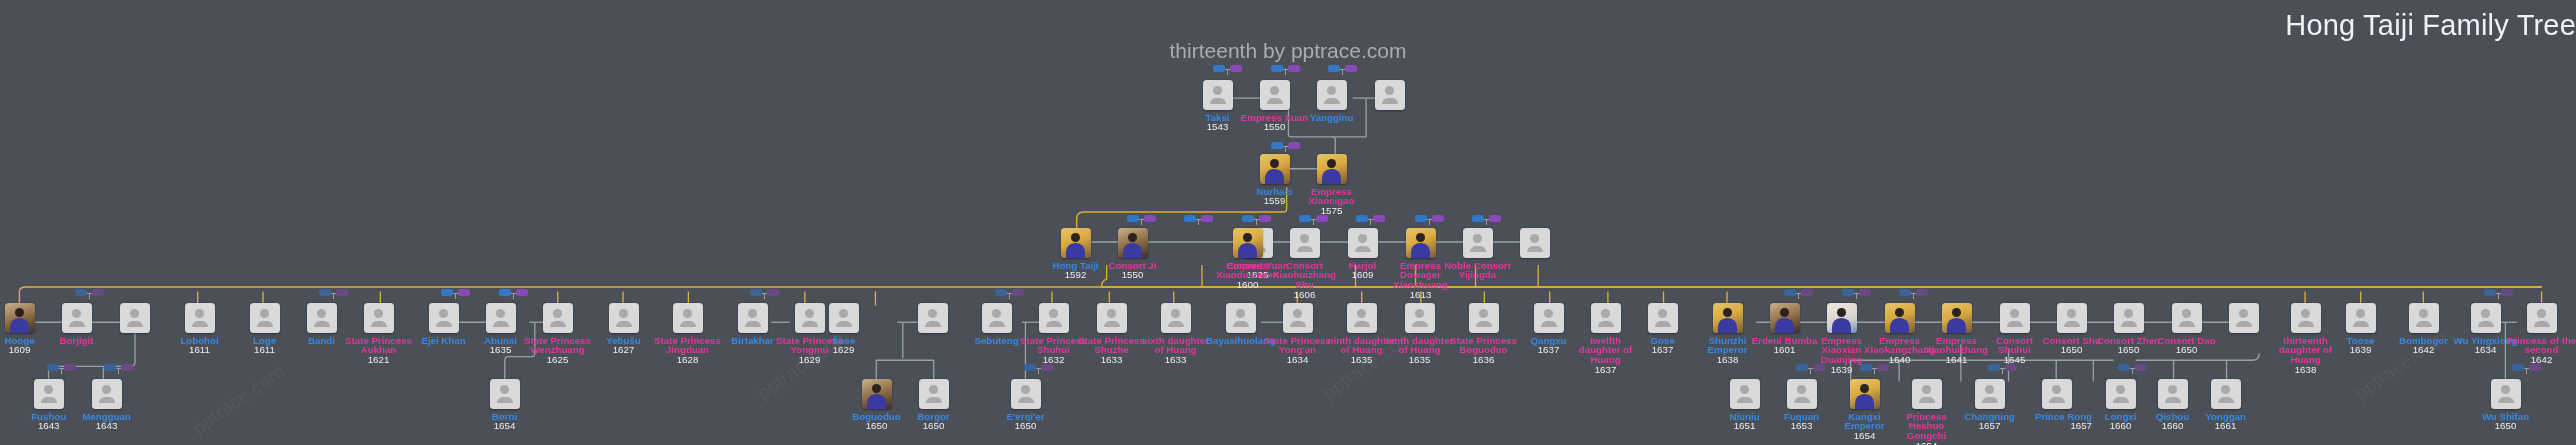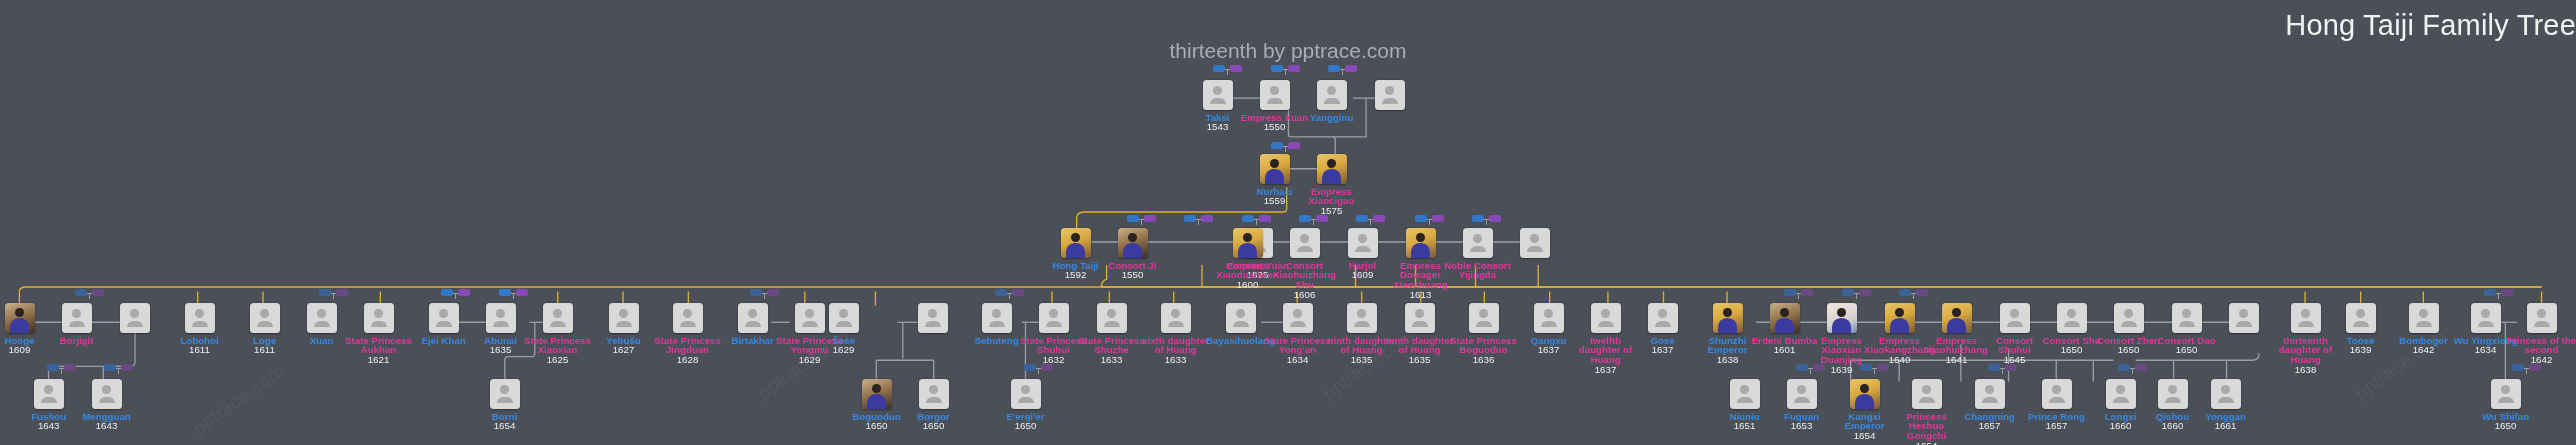--- a/index.html
+++ b/index.html
@@ -449,21 +449,21 @@
         <span class="body"></span>
       </div>
       <div class="name m">Loge</div>
       <div class="year">1611</div>
     </div>
     <div class="node" style="left: 286px; top: 303px;">
       <div class="photo">
         <span class="head"></span>
         <span class="body"></span>
       </div>
-      <div class="name m">Xuan</div>
+      <div class="name m">Bandi</div>
       <div class="year"></div>
     </div>
     <div class="node" style="left: 343px; top: 303px;">
       <div class="photo">
         <span class="head"></span>
         <span class="body"></span>
       </div>
       <div class="name f">State Princess Aukhan</div>
       <div class="year">1621</div>
     </div>
@@ -481,21 +481,21 @@
         <span class="body"></span>
       </div>
       <div class="name m">Abunai</div>
       <div class="year">1635</div>
     </div>
     <div class="node" style="left: 522px; top: 303px;">
       <div class="photo">
         <span class="head"></span>
         <span class="body"></span>
       </div>
-      <div class="name f">State Princess Xiaoxian</div>
+      <div class="name f">State Princess Wenzhuang</div>
       <div class="year">1625</div>
     </div>
     <div class="node" style="left: 588px; top: 303px;">
       <div class="photo">
         <span class="head"></span>
         <span class="body"></span>
       </div>
       <div class="name m">Yebušu</div>
       <div class="year">1627</div>
     </div>
@@ -836,21 +836,21 @@
       <div class="year">1654</div>
     </div>
     <div class="node" style="left: 1954px; top: 379px;">
       <div class="photo">
         <span class="head"></span>
         <span class="body"></span>
       </div>
       <div class="name m">Changning</div>
       <div class="year">1657</div>
     </div>
-    <div class="node" style="left: 2021px; top: 379px;">
+    <div class="node" style="left: 2021px; top: 379px; text-align: right;">
       <div class="photo">
         <span class="head"></span>
         <span class="body"></span>
       </div>
       <div class="name m">Prince Rong</div>
       <div class="year">1657</div>
     </div>
     <div class="node" style="left: 2085px; top: 379px;">
       <div class="photo">
         <span class="head"></span>

